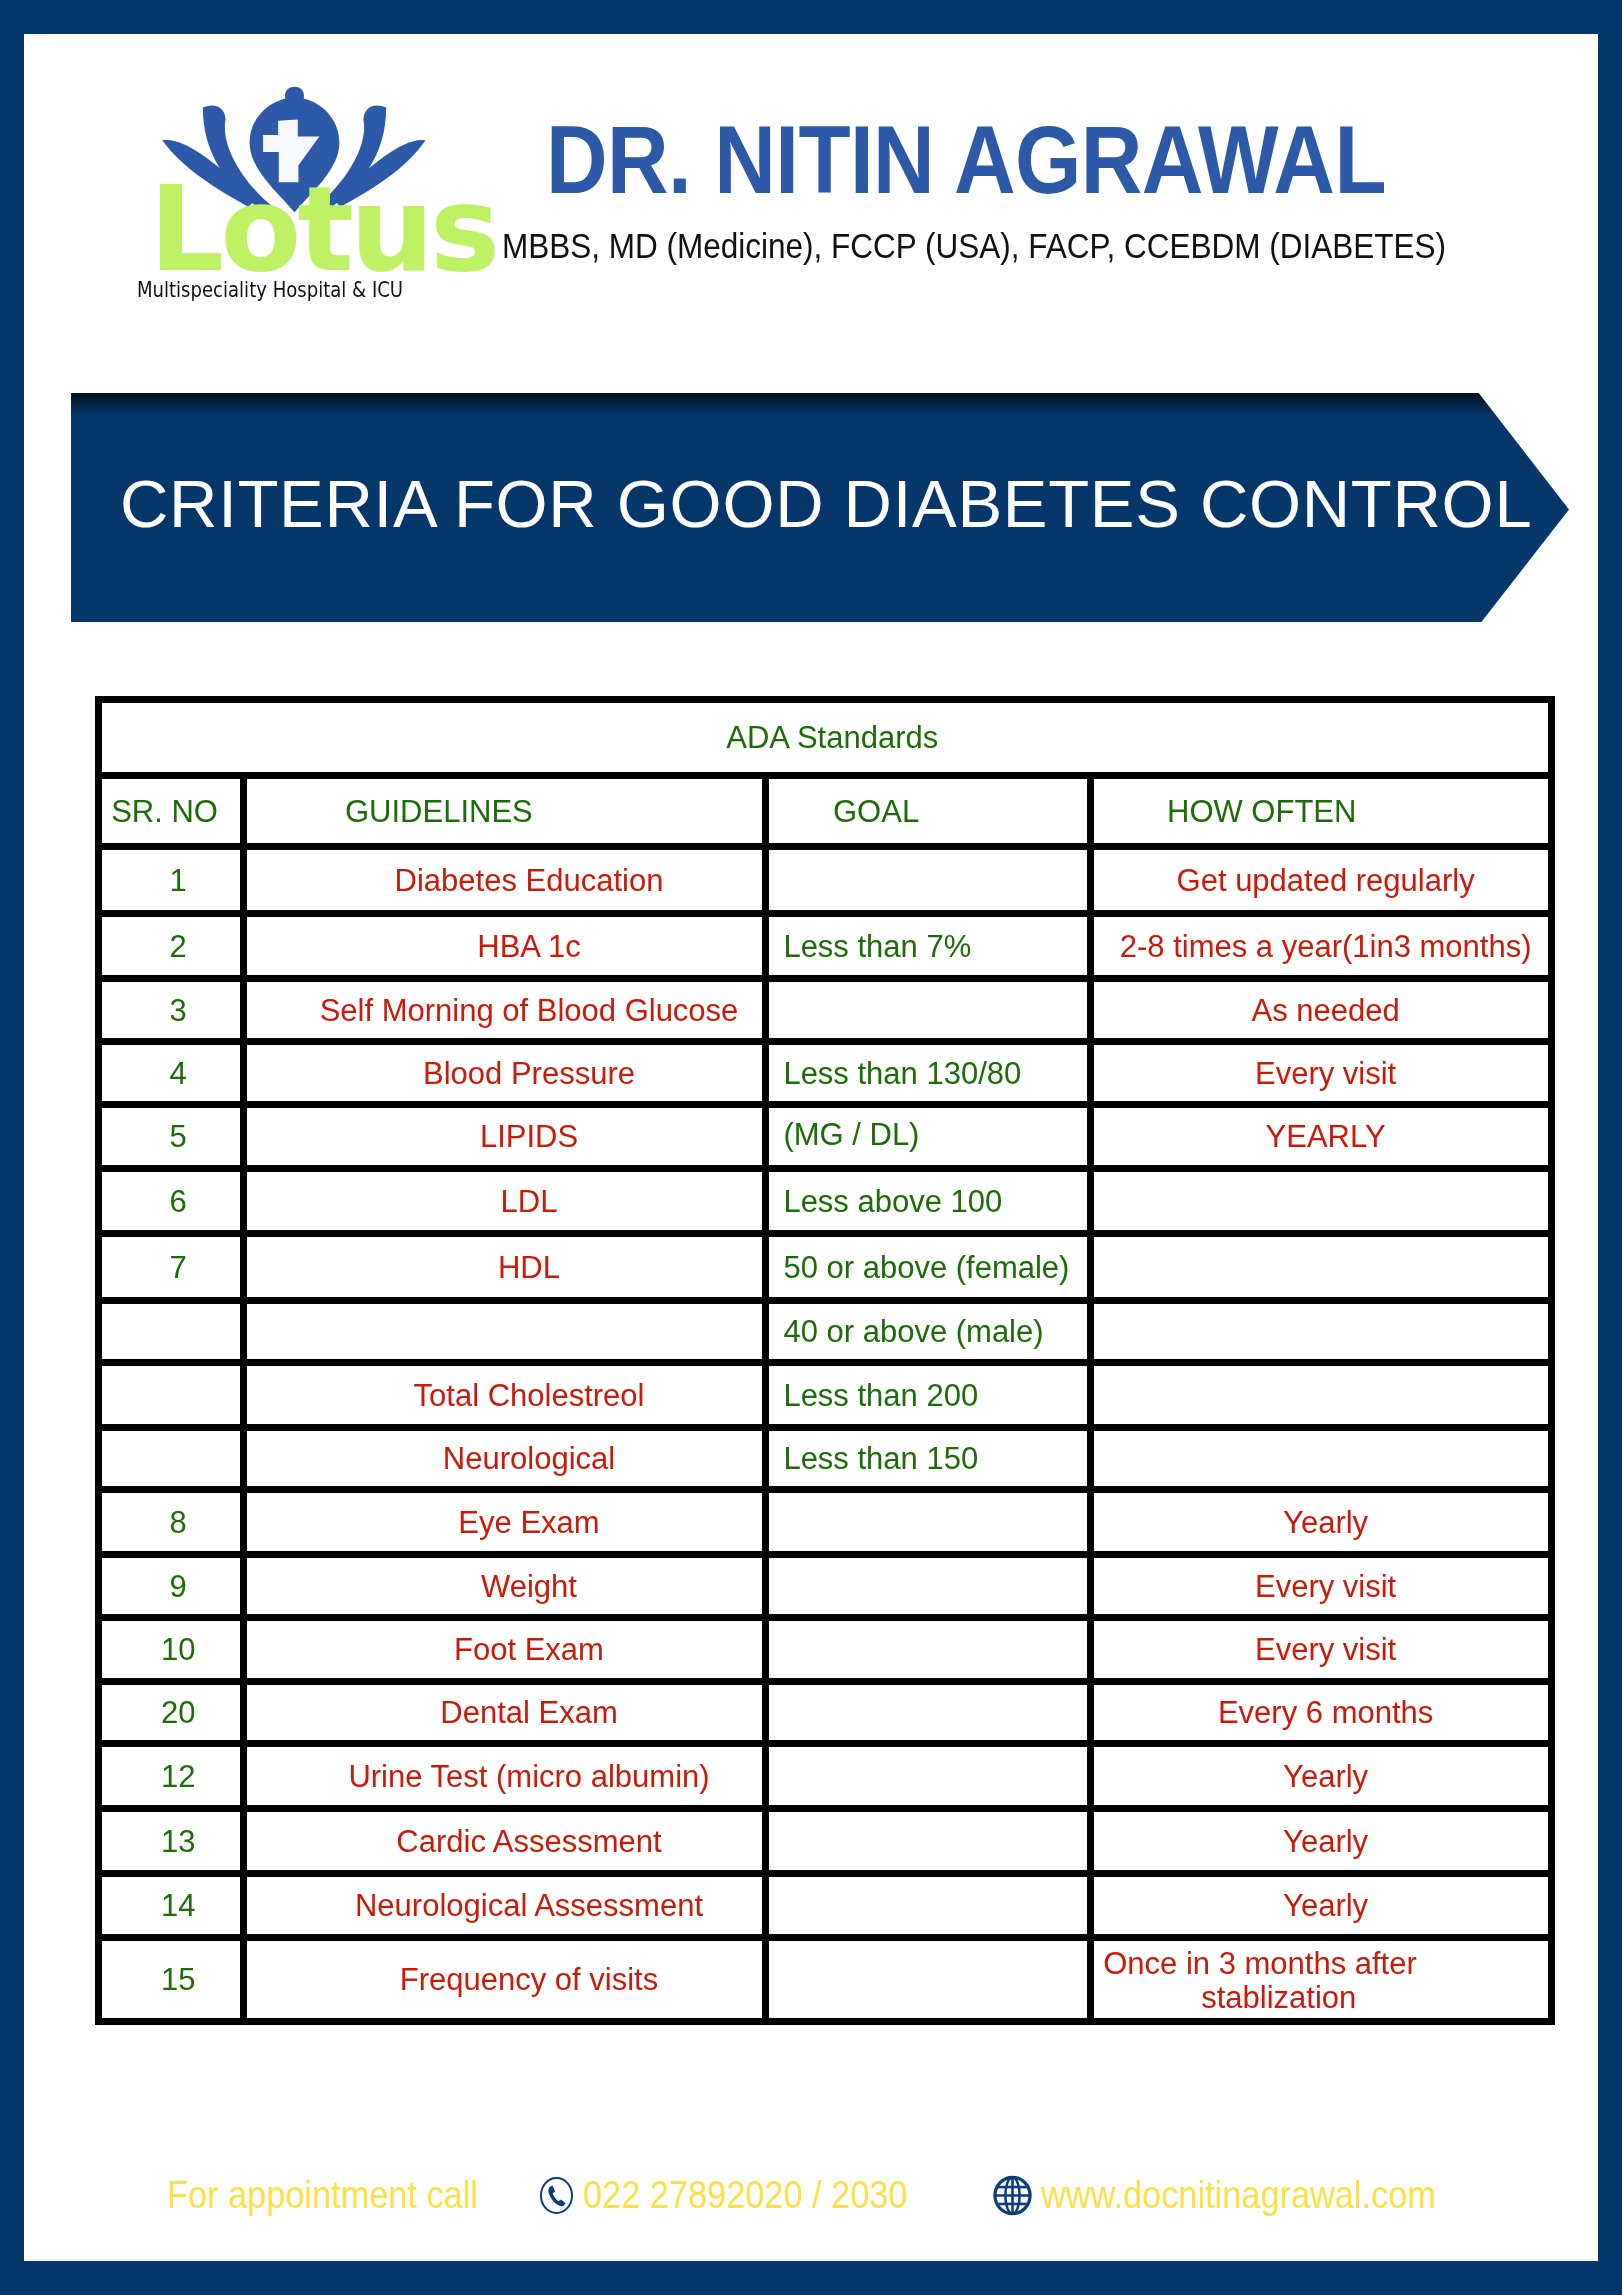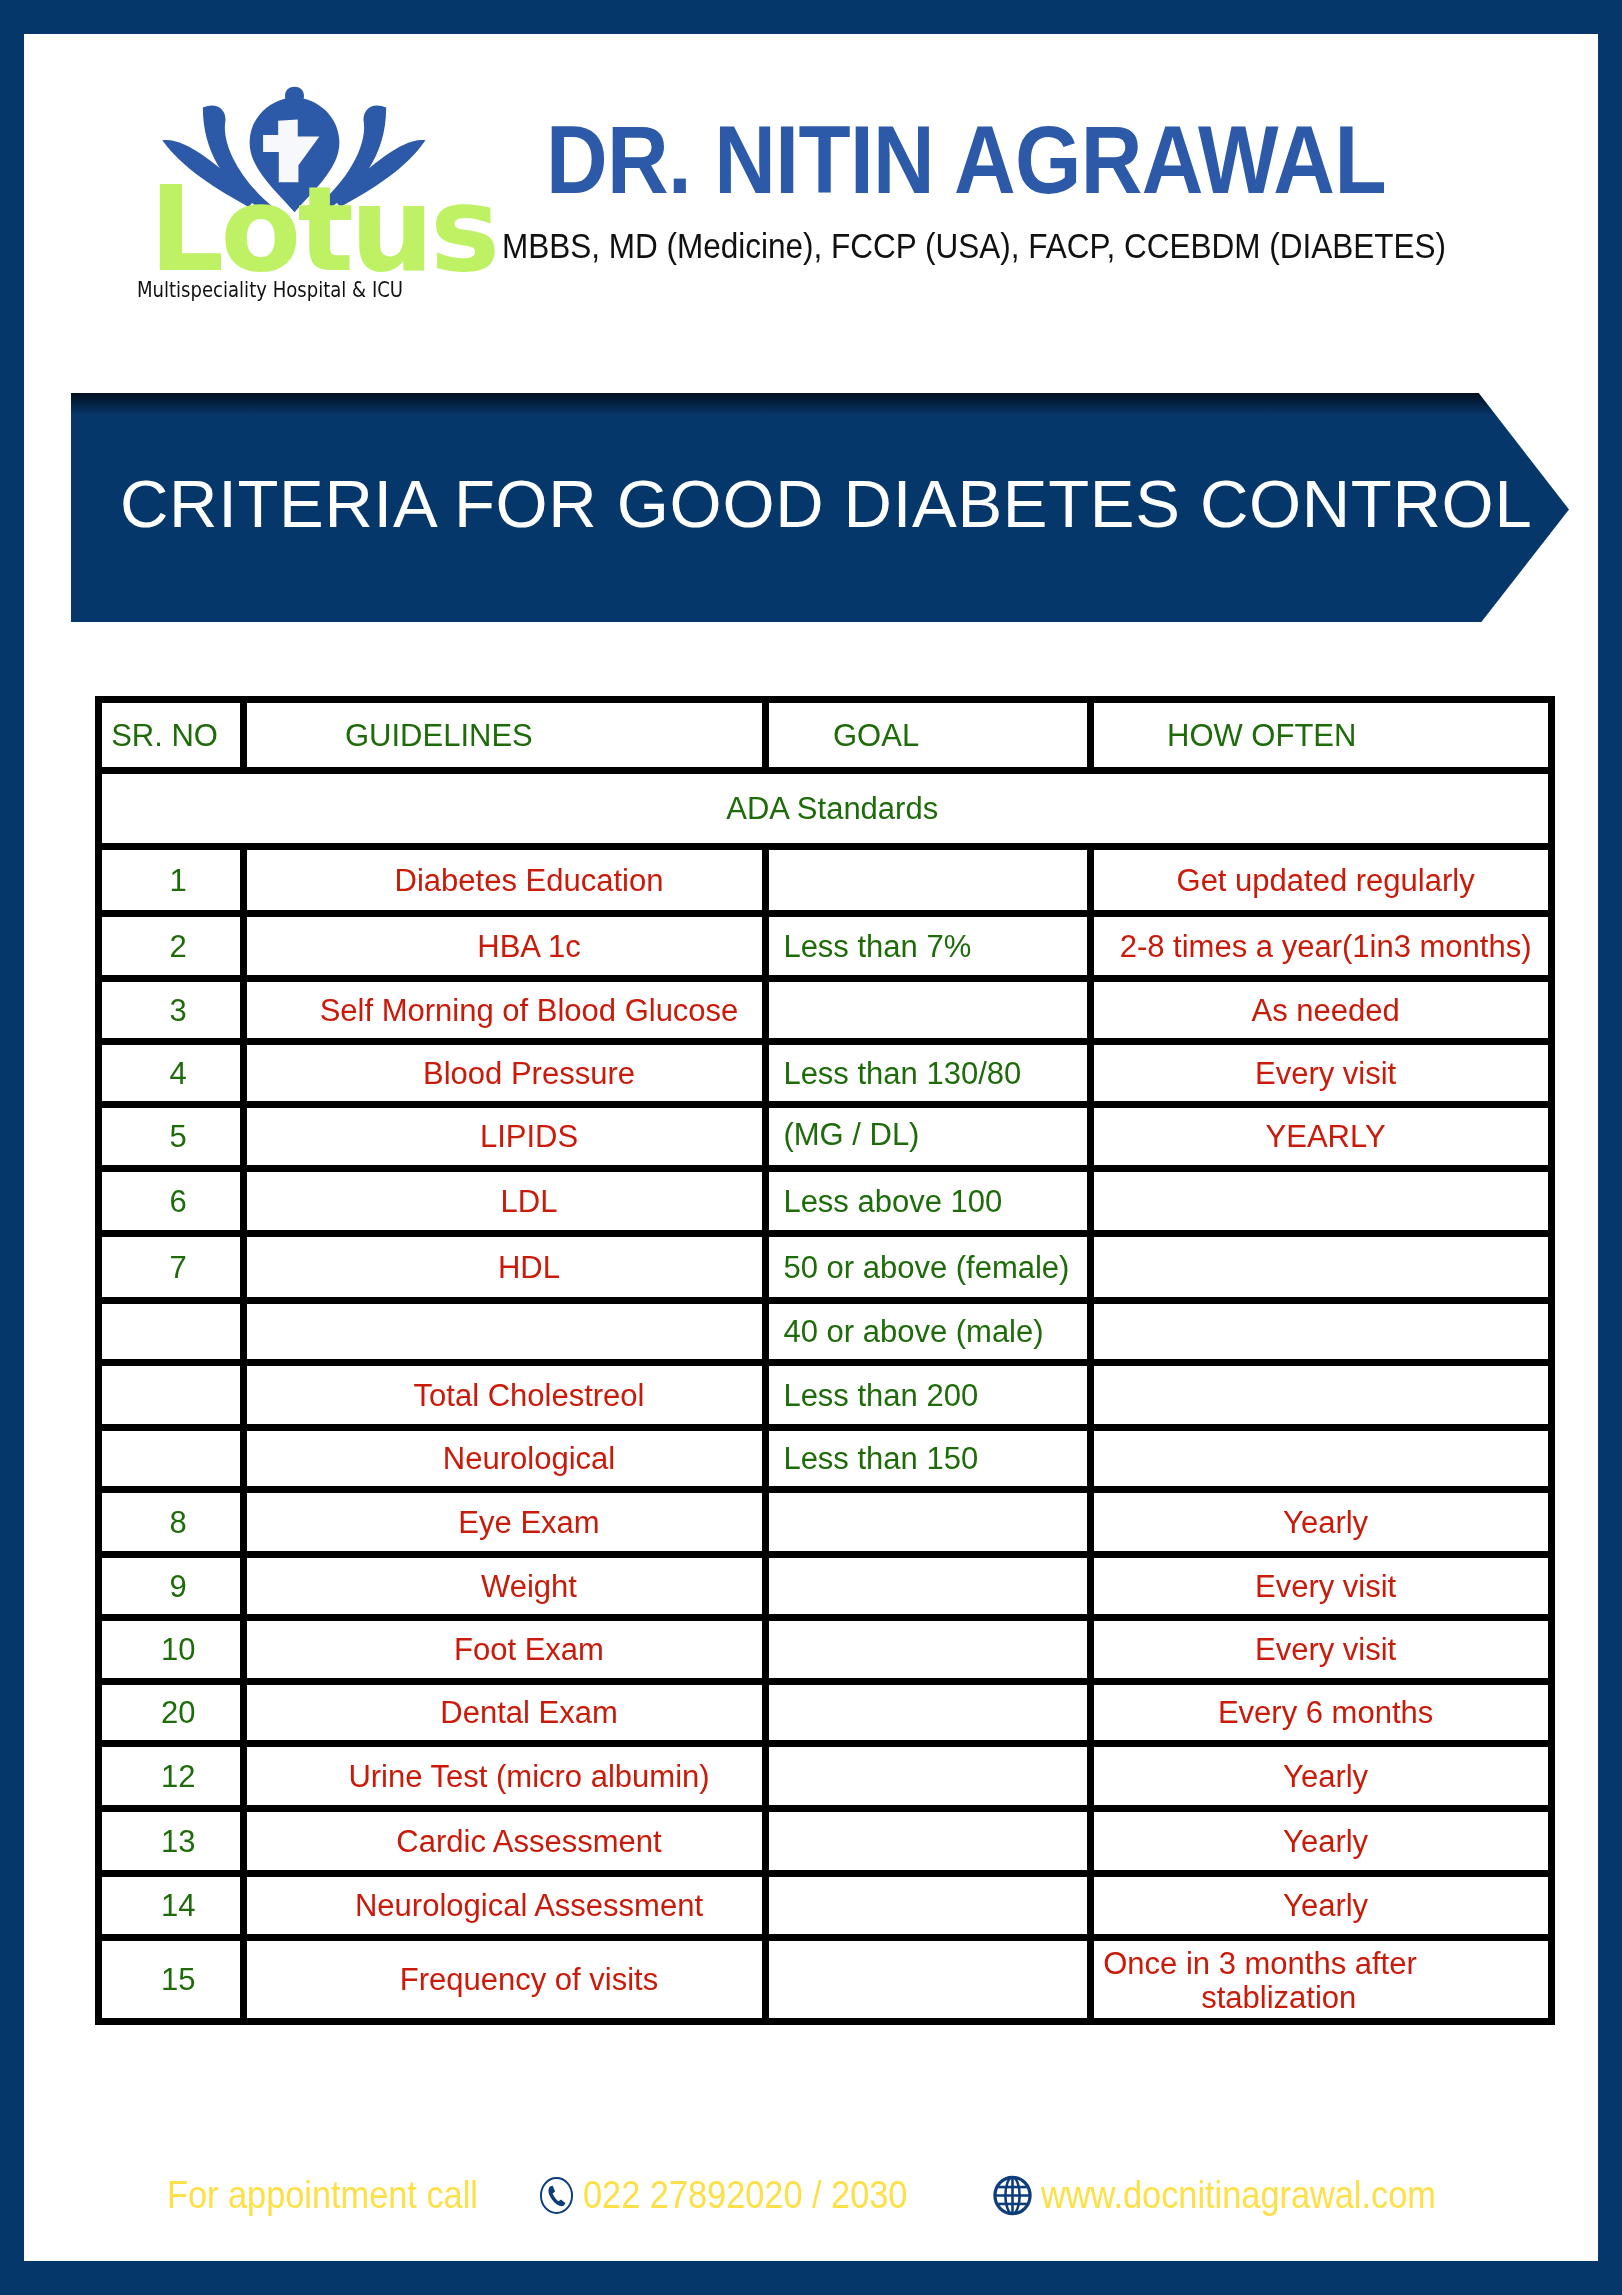--- a/index.html
+++ b/index.html
@@ -177,27 +177,27 @@
 <div class="table-wrap">
   <table class="criteria">
     <colgroup>
       <col style="width:145px">
       <col style="width:522px">
       <col style="width:325px">
       <col style="width:461px">
     </colgroup>
     <tbody id="tbody">
       <tr>
+        <td colspan="4" class="title-cell green">ADA Standards</td>
+      </tr>
+      <tr>
         <td class="head-cell green" style="padding-left:9.2px">SR. NO</td>
         <td class="head-cell green" style="padding-left:98px">GUIDELINES</td>
         <td class="head-cell green" style="padding-left:64px">GOAL</td>
         <td class="head-cell green" style="padding-left:73px">HOW OFTEN</td>
-      </tr>
-      <tr>
-        <td colspan="4" class="title-cell green">ADA Standards</td>
       </tr>
 
       <tr style="height:67px">
         <td class="sr green">1</td>
         <td class="red" style="padding-left:49px">Diabetes Education</td>
         <td class="green"></td>
         <td class="red" style="padding-left:9.2px">Get updated regularly</td>
       </tr>
       <tr style="height:65px">
         <td class="sr green">2</td>

